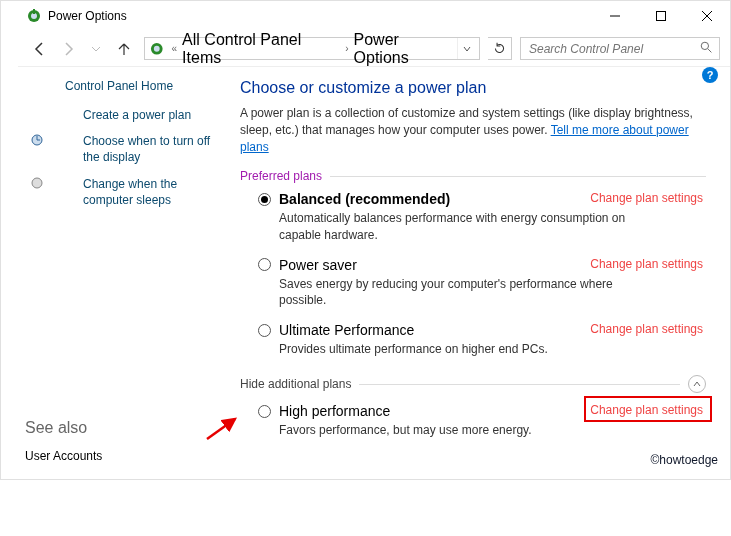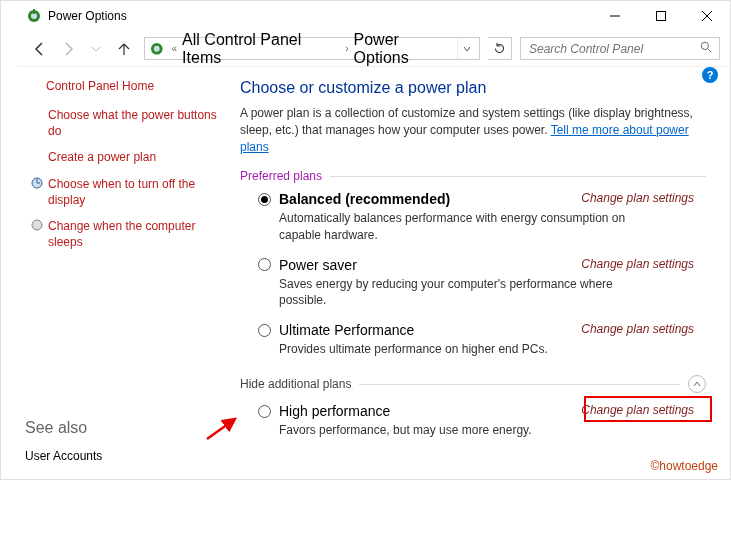--- a/index.html
+++ b/index.html
@@ -21,53 +21,53 @@
 .addrbox .crumb { font-size: 16px; color: #000; padding: 0 2px; }
 .addrbox .chev { color: #666; font-size: 10px; padding: 0 3px; }
 .dropbtn { width: 18px; display: flex; align-items: center; justify-content: center; border-left: 1px solid #eee; height: 100%; }
 .refbtn { width: 24px; height: 23px; display: flex; align-items: center; justify-content: center; border: 1px solid #ccc; border-left: none; }
 .searchbox { width: 200px; height: 23px; border: 1px solid #ccc; display: flex; align-items: center; padding: 0 6px; margin-left: 4px; }
 .searchbox input { border: none; outline: none; font-size: 12px; flex: 1; font-style: italic; color: #888; background: transparent; }
 .searchbox .sicon { color: #555; }
 
 .body { display: flex; height: calc(100% - 66px); position: relative; }
 .sidebar { width: 210px; padding: 12px 10px 10px 12px; }
-.sidebar a { color: #b91c1c; font-size: 12px; text-decoration: none; }
+.sidebar a { color: #0c4a6e; font-size: 12px; text-decoration: none; margin-left: 35px; }
 .side-head { display: block; margin-bottom: 14px; margin-left: 16px; }
 .side-item { display: flex; align-items: flex-start; gap: 4px; margin-bottom: 10px; }
 .side-item .sicn { width: 14px; height: 14px; flex-shrink: 0; }
 .side-item .lnk { line-height: 1.35; }
 
 .content { flex: 1; padding: 8px 24px 10px 12px; position: relative; }
 .help-icon { position: absolute; top: 0px; right: 12px; width: 16px; height: 16px; border-radius: 50%; background: #0078d7; color: #fff; font-size: 11px; display: flex; align-items: center; justify-content: center; font-weight: bold; }
 .main-heading { color: #003399; font-size: 16px; font-weight: 400; margin: 4px 0 8px 0; }
 .intro { font-size: 12px; line-height: 1.4; color: #333; }
 .intro a { color: #0066cc; }
 .section-label { font-size: 12px; color: #a21caf; margin: 14px 0 8px 0; }
 .section-label.line { display: flex; align-items: center; gap: 8px; }
 .section-label.line::after { content: ""; flex: 1; height: 1px; background: #ddd; }
 .plan { margin-left: 18px; margin-bottom: 14px; position: relative; }
 .plan .row1 { display: flex; align-items: center; }
 .radio { width: 13px; height: 13px; border: 1px solid #555; border-radius: 50%; margin-right: 8px; flex-shrink: 0; display: flex; align-items: center; justify-content: center; }
 .radio.sel::after { content: ""; width: 7px; height: 7px; background: #000; border-radius: 50%; }
 .plan-name { font-size: 14px; }
 .plan-name.bold { font-weight: 600; }
-.change-link { color: #7f1d1d; font-size: 12px; position: absolute; right: 12px; top: 0; text-decoration: none; font-style: italic; }
+.change-link { color: #ef4444; font-size: 12px; position: absolute; right: 3px; top: 0; text-decoration: none; }
 .plan-desc { font-size: 12px; color: #333; margin-left: 21px; margin-top: 3px; line-height: 1.35; max-width: 350px; }
 .highlight-box { position: absolute; border: 2px solid #e60000; pointer-events: none; }
 .expand-circle { width: 18px; height: 18px; border: 1px solid #bbb; border-radius: 50%; display: flex; align-items: center; justify-content: center; color: #666; font-size: 10px; }
 .hide-row { display: flex; align-items: center; margin: 18px 0 10px 0; }
 .hide-row .lbl { font-size: 12px; color: #444; }
 .hide-row .ln { flex: 1; height: 1px; background: #ddd; margin: 0 8px; }
 
 .footer { position: absolute; bottom: 16px; left: 24px; }
 .footer .see { color: #666; font-size: 16px; display: block; margin-bottom: 12px; }
 .footer a { color: #000000; font-size: 12px; text-decoration: none; }
 
-.watermark { position: absolute; bottom: 6px; right: 12px; color: #c2410c; font-size: 12px; }
+.watermark { position: absolute; bottom: 12px; right: 12px; color: #0f172a; font-size: 12px; }
 
 .arrow { position: absolute; left: 204px; top: 414px; color: #e60000; pointer-events: none; }
 </style>
 </head>
 <body>
 
 <div class="window">
 
   <div class="titlebar">
     <span class="icon">
@@ -148,24 +148,20 @@
             <line x1="10" y1="10" x2="14" y2="14" stroke="#666" stroke-width="1.2"></line>
           </svg></span>
     </div>
   </div>
 
   <div class="body">
     <div class="sidebar">
       <a class="side-head">Control Panel Home</a>
       <div class="side-item">
         <span class="sicn"></span>
-        <a class="lnk">Choose what the power buttons do</a>
-      </div>
-      <div class="side-item">
-        <span class="sicn"></span>
         <a class="lnk">Create a power plan</a>
       </div>
       <div class="side-item">
         <span class="sicn"><svg viewBox="0 0 14 14">
               <circle cx="7" cy="7" r="5" fill="#cde" stroke="#369"></circle>
               <path d="M7 7 L7 3 M7 7 L10 7" stroke="#369" fill="none"></path>
             </svg></span>
         <a class="lnk">Choose when to turn off the display</a>
       </div>
       <div class="side-item">

